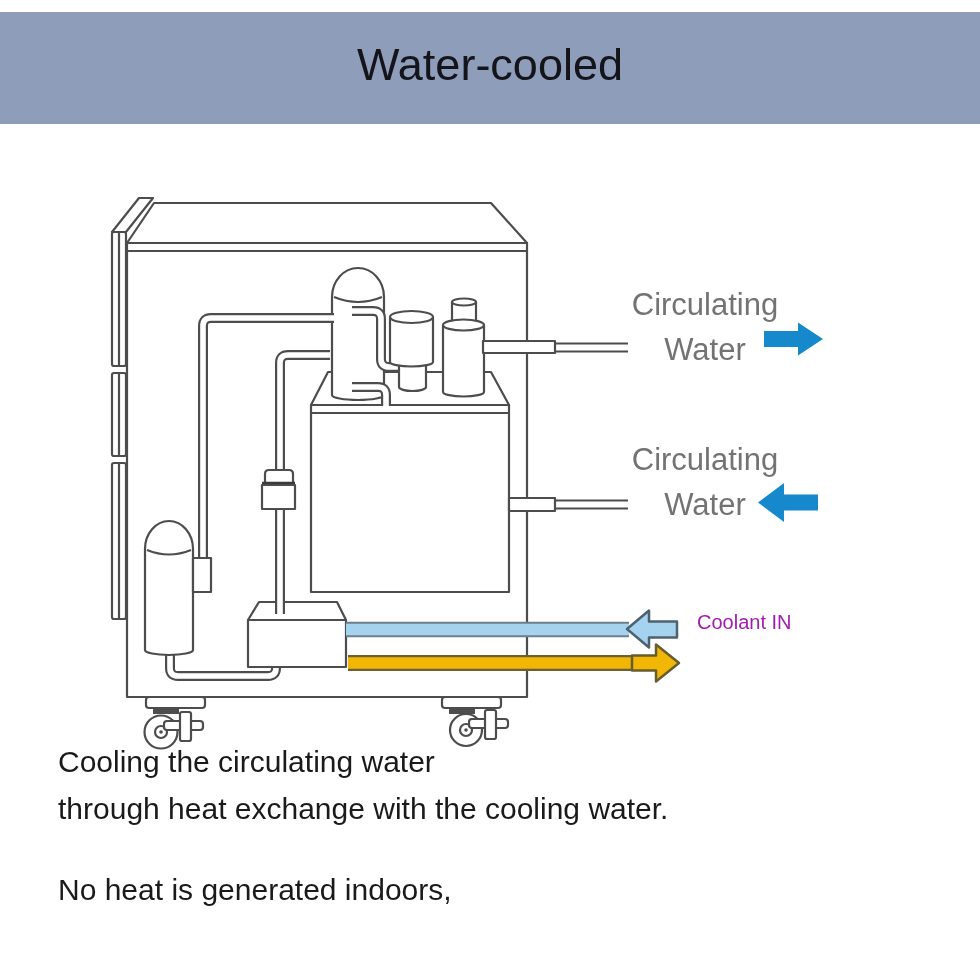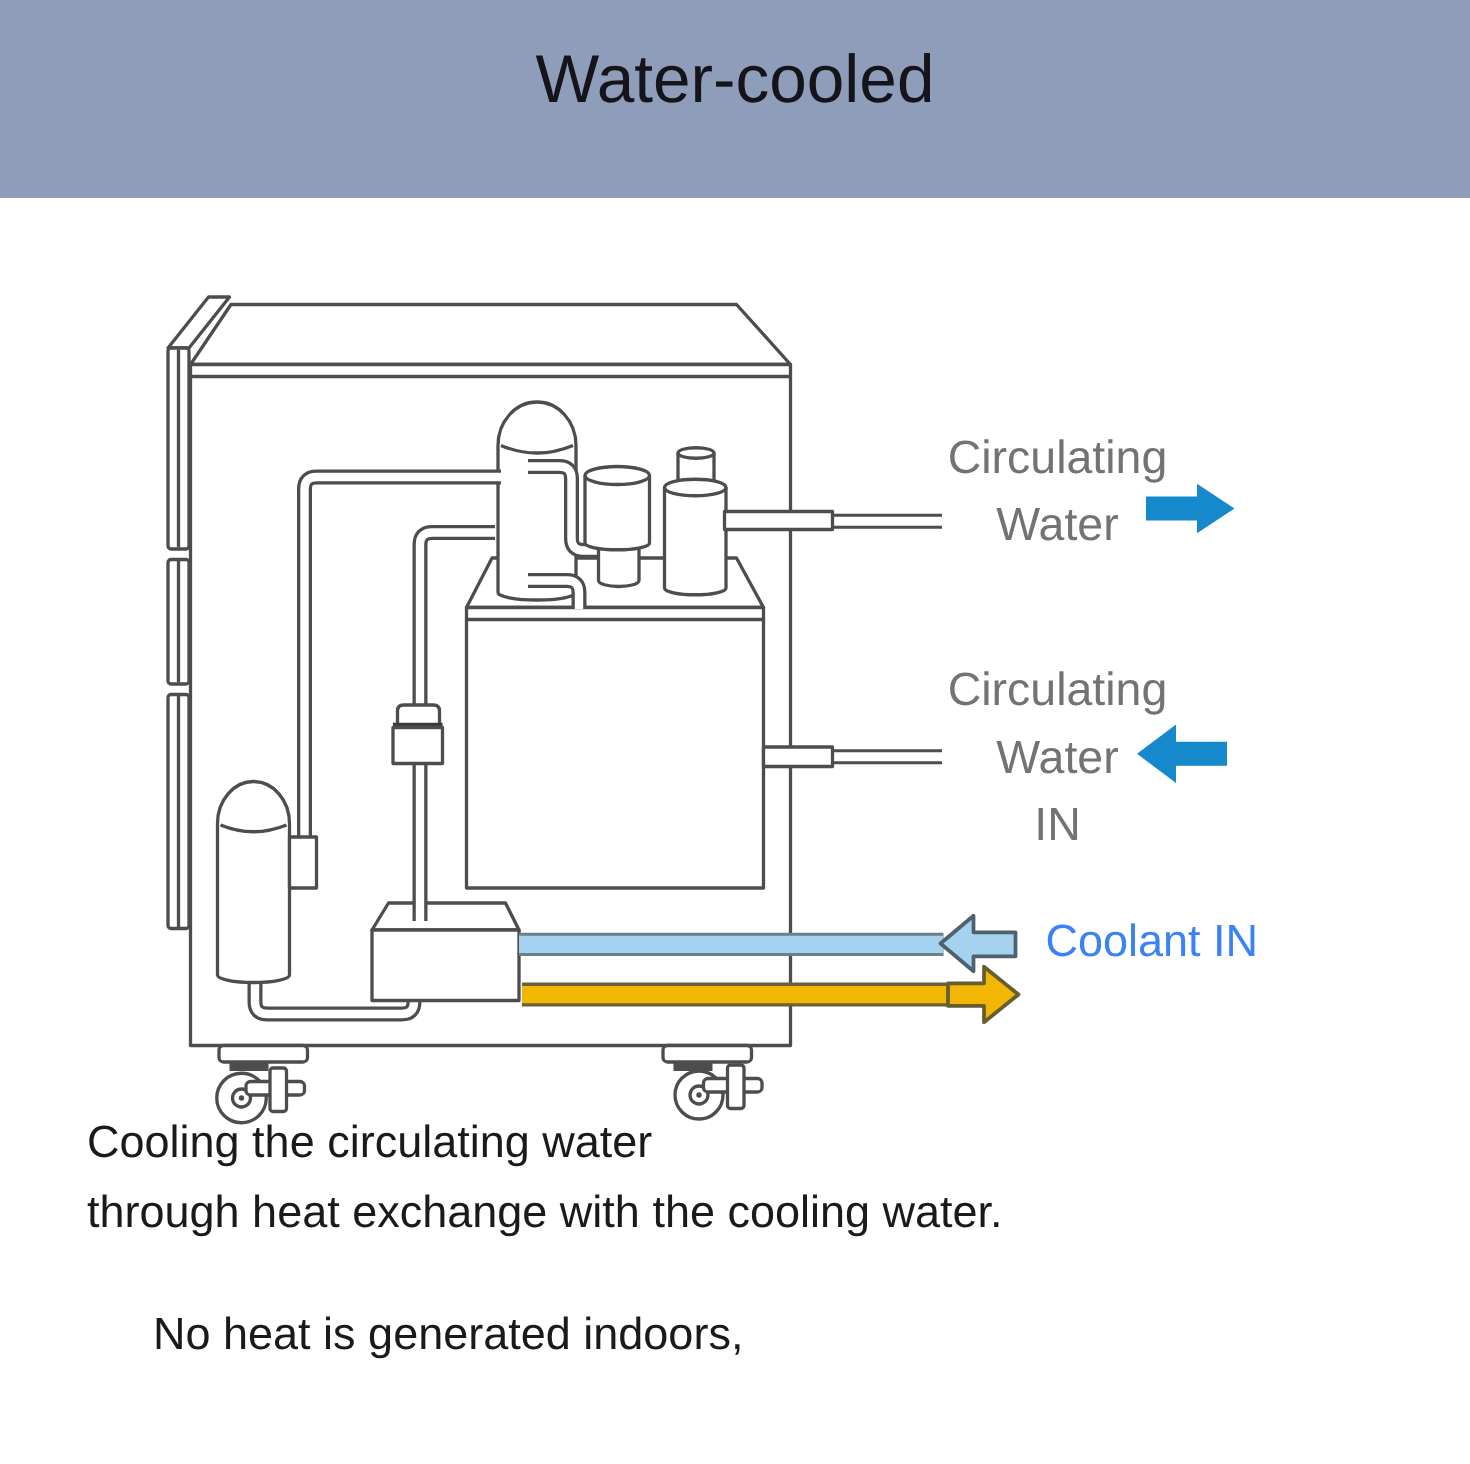--- a/index.html
+++ b/index.html
@@ -1,43 +1,43 @@
 <!DOCTYPE html>
 <html><head>
 <meta charset="utf-8">
 <style>
   html,body{margin:0;padding:0;background:#fff;}
   body{font-family:"Liberation Sans","DejaVu Sans",sans-serif;color:#1a1a1a;}
   .stage{position:relative;width:980px;height:976px;background:#fff;overflow:hidden;}
 
   
-  .titlebar{position:absolute;left:0;top:0;width:980px;height:132px;background:#8e9dba;}
+  .titlebar{position:absolute;left:0;top:12px;width:980px;height:112px;background:#8e9dba;}
   .titlebar h1{margin:0;text-align:center;line-height:106px;font-size:45px;font-weight:500;color:#14141a;letter-spacing:0;}
 
   
   svg.diagram{position:absolute;left:0;top:0;}
   .ln{stroke:#4d4d4d;stroke-width:2.2;fill:#fff;stroke-linejoin:round;}
   .lnf{stroke:#4d4d4d;stroke-width:2.2;fill:none;stroke-linejoin:round;}
   .po{stroke:#4d4d4d;stroke-width:10;fill:none;stroke-linejoin:round;stroke-linecap:butt;}
   .pi{stroke:#fff;stroke-width:5.6;fill:none;stroke-linejoin:round;stroke-linecap:butt;}
   .thin{stroke:#4d4d4d;stroke-width:2;fill:none;}
   .dark{fill:#4d4d4d;stroke:none;}
 
   
   .circ-label{position:absolute;width:220px;text-align:center;font-size:31px;line-height:45px;color:#737373;}
   #circ-out{left:595px;top:282px;}
   #circ-in{left:595px;top:437px;}
-  .coolant-label{position:absolute;font-size:30px;white-space:nowrap;color:#3b82f6;}
+  .coolant-label{position:absolute;font-size:20px;white-space:nowrap;color:#a21caf;}
   #coolant-in{left:697px;top:611px;}
   #coolant-out{left:697px;top:645px;}
 
   
   .caption{position:absolute;left:58px;font-size:30px;line-height:47px;color:#1a1a1a;white-space:nowrap;}
   #para1{top:738px;}
-  #para2{top:866px;margin-left:44px;}
+  #para2{top:866px;}
 </style>
 </head>
 <body>
 
 <div class="stage">
 
   <header class="titlebar">
     <h1>Water-cooled</h1>
   </header>
 
@@ -163,21 +163,20 @@
     <polygon points="818,494.5 784,494.5 784,483 758,502.5 784,522 784,510.5 818,510.5" fill="#1589cb"></polygon>
   </svg>
 
   <div class="circ-label" id="circ-out">
     <div>Circulating</div>
     <div>Water</div>
   </div>
   <div class="circ-label" id="circ-in">
     <div>Circulating</div>
     <div>Water</div>
-    <div>IN</div>
   </div>
   <div class="coolant-label" id="coolant-in">Coolant IN</div>
 
   <div class="caption" id="para1">
     <div>Cooling the circulating water</div>
     <div>through heat exchange with the cooling water.</div>
   </div>
   <div class="caption" id="para2">
     <div>No heat is generated indoors,</div>
   </div>

